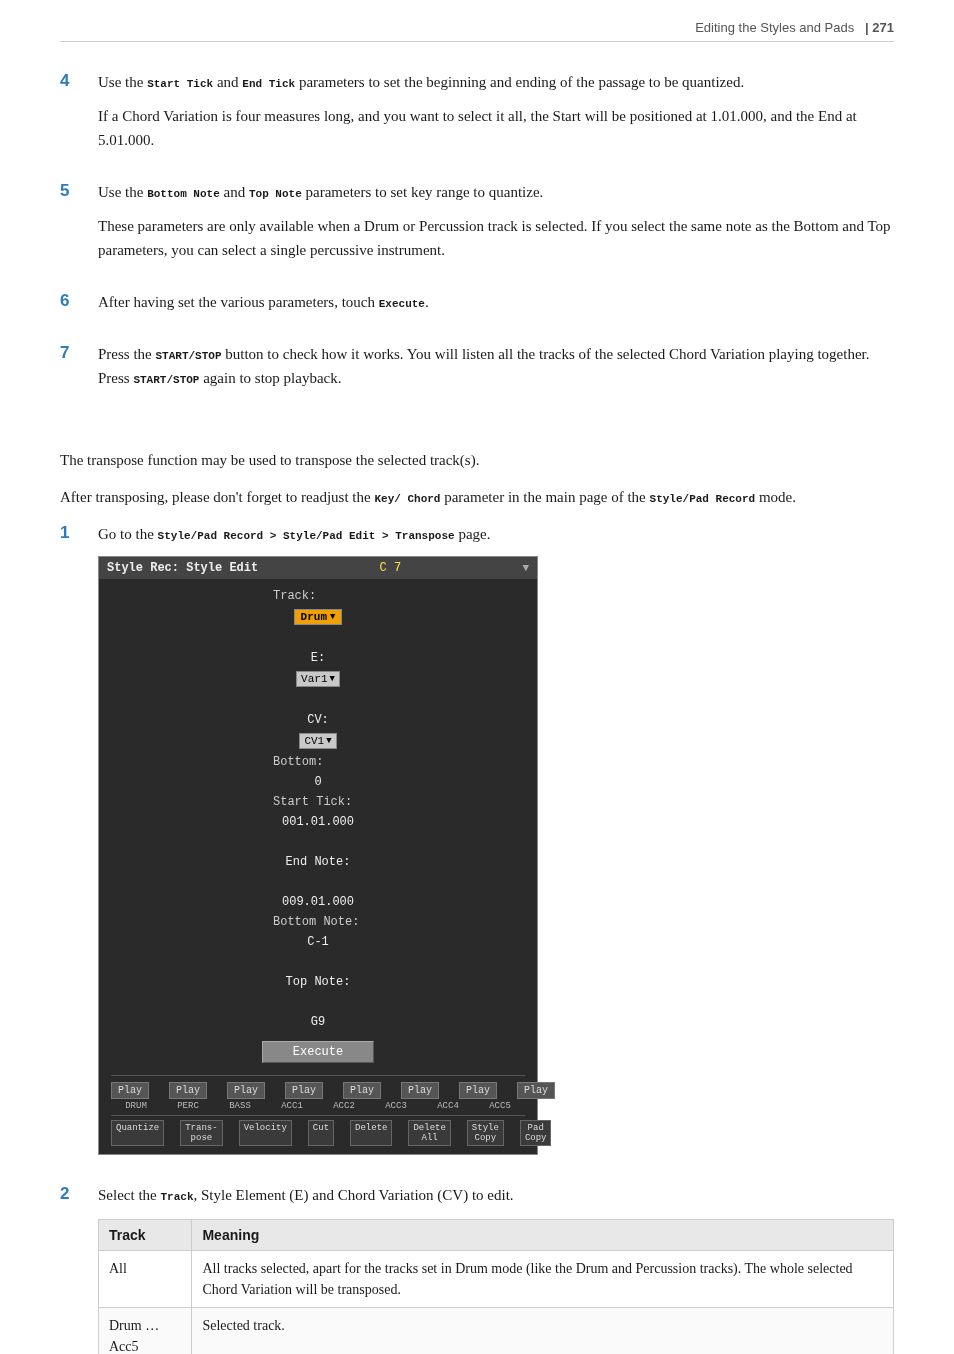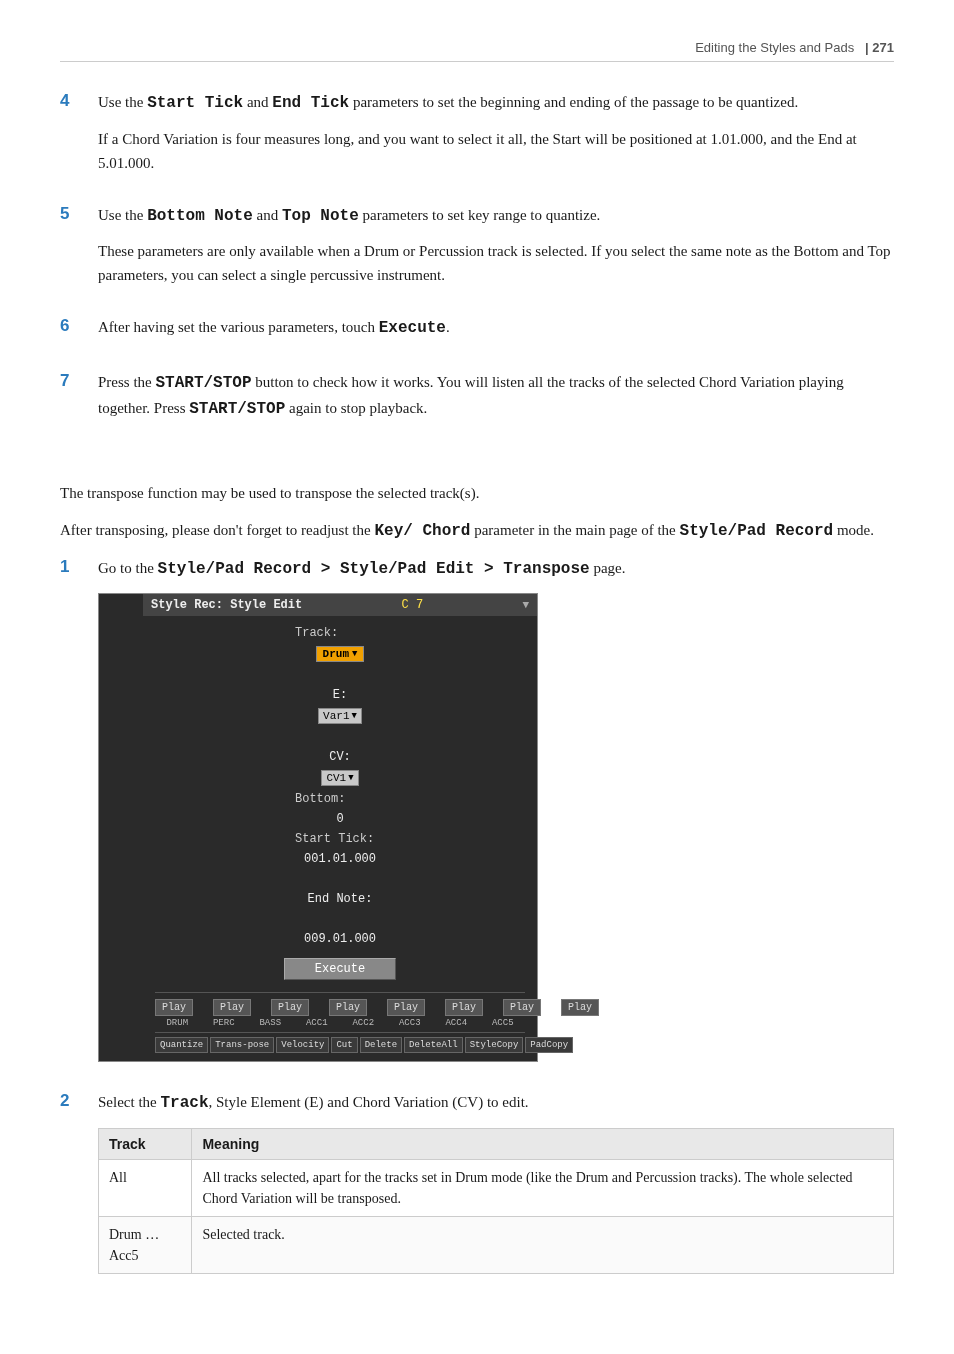--- a/index.html
+++ b/index.html
@@ -14,21 +14,20 @@
     }
 
     .page-header {
       text-align: right;
       font-size: 13px;
       color: #555;
       border-bottom: 1px solid #ccc;
       padding-bottom: 6px;
       margin-bottom: 28px;
       font-family: Arial, sans-serif;
-      margin-top: 20px;
     }
     .page-header strong {
       font-weight: bold;
     }
 
     .numbered-section {
       display: flex;
       gap: 18px;
       margin-bottom: 18px;
     }
@@ -43,21 +42,21 @@
     .step-content {
       flex: 1;
     }
     .step-content p {
       margin-bottom: 10px;
       line-height: 1.6;
     }
 
     .inline-code {
       font-family: 'Courier New', monospace;
-      font-size: 16px;
+      font-size: 11px;
       font-weight: bold;
       color: #1a1a1a;
     }
 
     .section-divider {
       height: 30px;
     }
 
     .section-heading {
       color: #2b7bbd;
@@ -75,21 +74,20 @@
 
     
     .device-panel {
       border: 1px solid #888;
       background: #2a2a2a;
       width: 440px;
       margin: 10px 0 10px 0;
       font-family: 'Courier New', monospace;
       font-size: 12px;
       color: #ddd;
-      padding-left: 44px;
     }
     .device-titlebar {
       background: #444;
       display: flex;
       justify-content: space-between;
       align-items: center;
       padding: 4px 8px;
       color: #eee;
       font-size: 12px;
     }
@@ -185,34 +183,34 @@
       text-align: center;
       flex: 1;
     }
 
     
     .func-buttons-row {
       display: flex;
       border-top: 1px solid #555;
       margin-top: 4px;
       padding-top: 4px;
-      gap: 2px;
+      gap: 16px;
     }
     .func-btn {
       background: #3a3a3a;
       color: #ddd;
       font-size: 9px;
       padding: 2px 4px;
       border: 1px solid #666;
       text-align: center;
       flex: 1;
     }
     .func-btn-multi {
       display: flex;
-      flex-direction: row;
+      flex-direction: column;
       align-items: center;
       background: #3a3a3a;
       color: #ddd;
       font-size: 9px;
       padding: 2px 4px;
       border: 1px solid #666;
       flex: 1;
     }
 
     
@@ -334,20 +332,28 @@
 
           <div class="device-row">
             <span class="device-label">Start Tick:</span>
             <span class="device-val">001.01.000</span>
             &nbsp;&nbsp;&nbsp;
             <span class="device-val">End Note:</span>
             &nbsp;
             <span class="device-val">009.01.000</span>
           </div>
 
+          <div class="device-row">
+            <span class="device-label">Bottom Note:</span>
+            <span class="device-val">C-1</span>
+            &nbsp;&nbsp;&nbsp;&nbsp;&nbsp;&nbsp;
+            <span class="device-val">Top Note:</span>
+            &nbsp;
+            <span class="device-val">G9</span>
+          </div>
 
           <div class="device-execute-row">
             <span class="device-execute-btn">Execute</span>
           </div>
 
           <div class="track-buttons-row">
             <div class="track-btn">Play</div>
             <div class="track-btn">Play</div>
             <div class="track-btn">Play</div>
             <div class="track-btn">Play</div>

